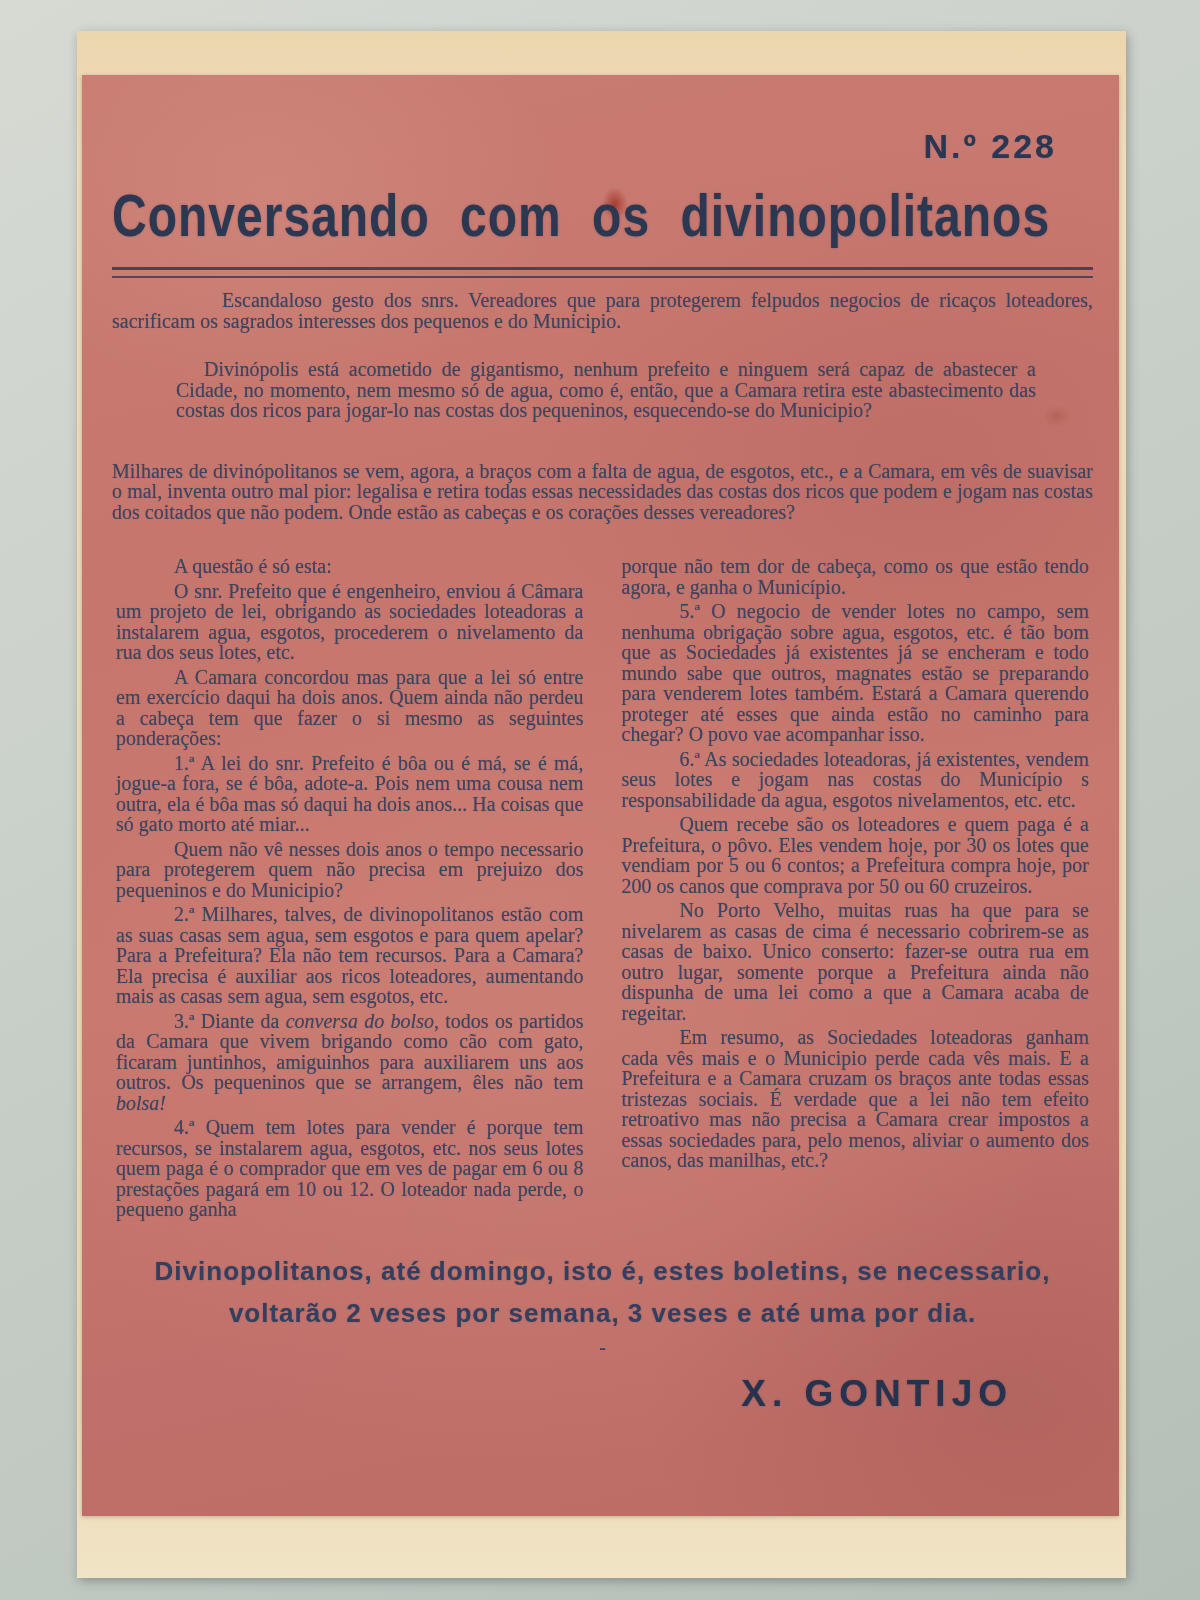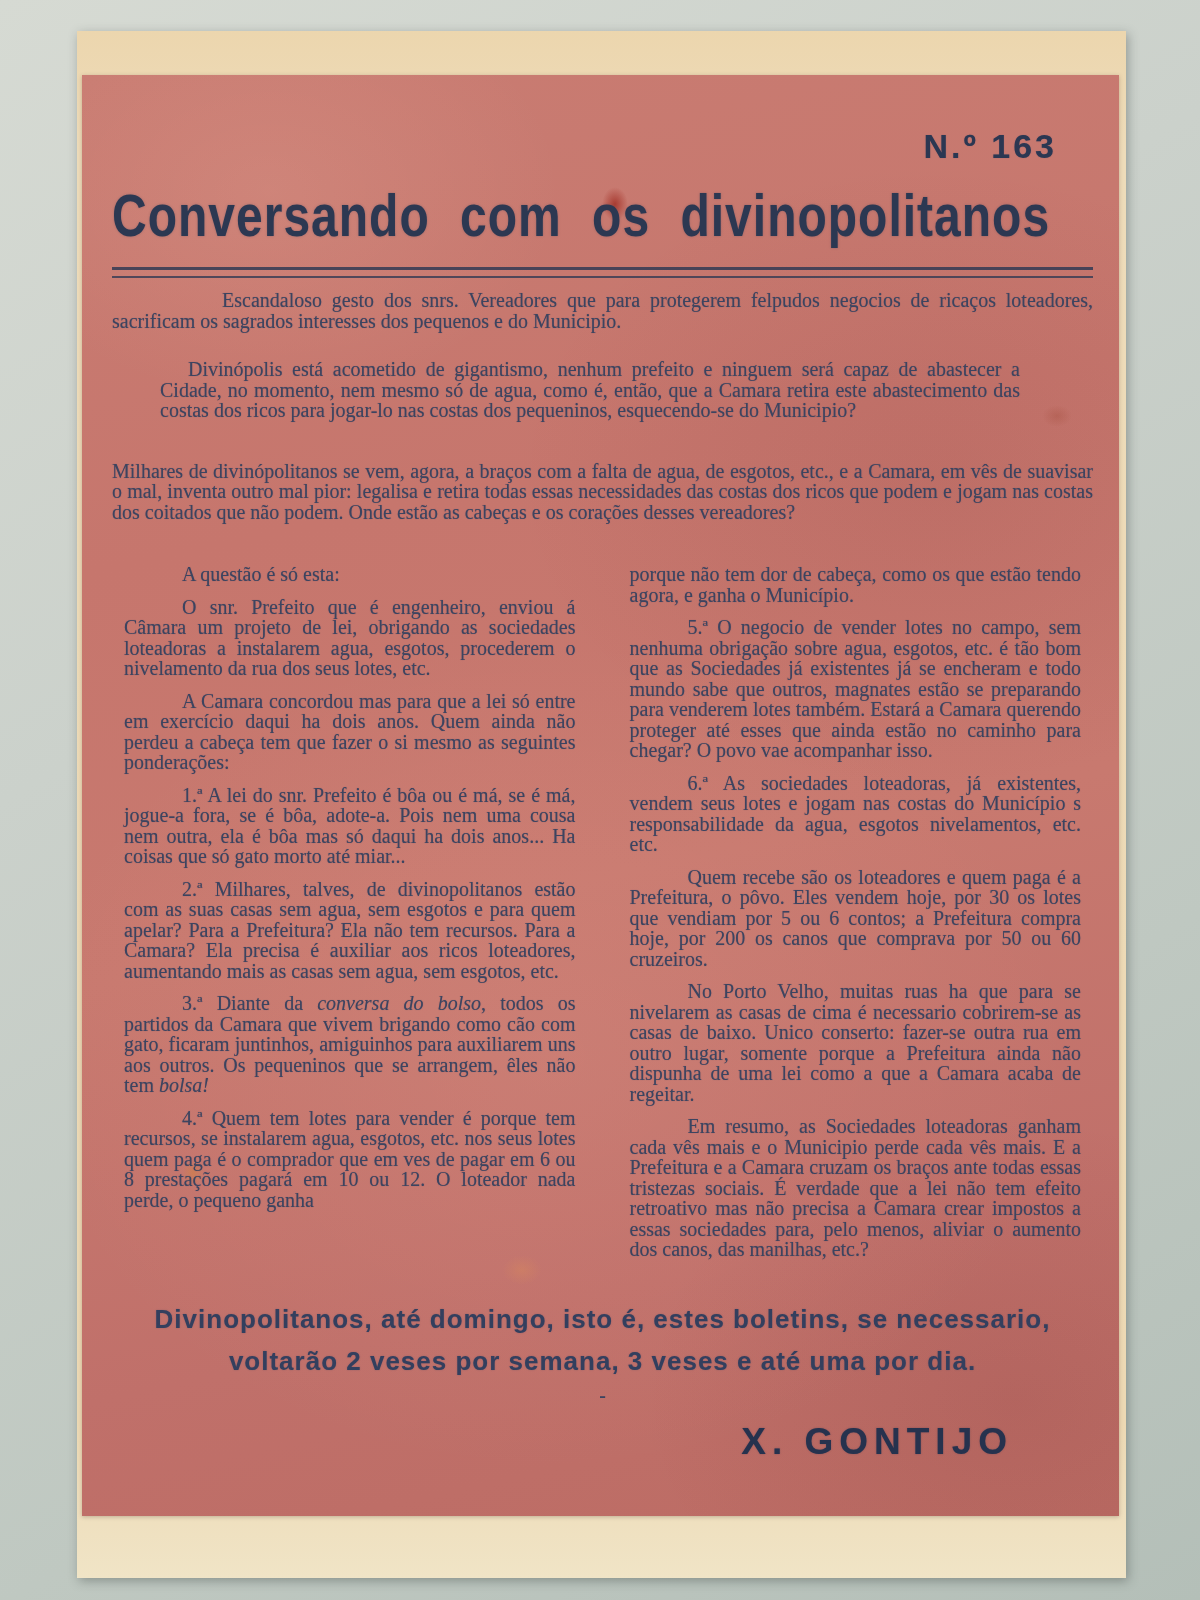--- a/index.html
+++ b/index.html
@@ -74,30 +74,30 @@
   }
 
   .body-text {
     font-size: 20px;
     line-height: 20.5px;
     text-align: justify;
     color: #3c4460;
   }
 
   .lead-p1 { margin: 12px 0 0 0; text-indent: 110px; }
-  .lead-p2 { margin: 28px 0 0 48px; text-indent: 28px; width: 860px; }
+  .lead-p2 { margin: 28px 0 0 64px; text-indent: 28px; width: 860px; }
   .lead-p3 { margin: 40px 0 0 0; text-indent: 0; }
 
   .columns {
     margin-top: 30px;
     display: flex;
     gap: 30px;
   }
   .column { flex: 1; }
-  .column p { margin: 12px; text-indent: 58px; }
+  .column p { margin: 4px; text-indent: 58px; }
   .column p.no-indent { text-indent: 0; }
 
   .announcement {
     margin-top: 26px;
     text-align: center;
     font-family: "Liberation Sans", sans-serif;
     font-weight: bold;
     font-size: 26px;
     letter-spacing: 1px;
     line-height: 42px;
@@ -148,39 +148,40 @@
   <div class="stain stain-1"></div>
 
   <div class="pink-sheet">
     <div class="stain stain-2"></div>
     <div class="stain stain-3"></div>
     <div class="stain stain-4"></div>
     <div class="stain stain-5"></div>
 
     <div class="content">
 
-      <div class="issue-number ink">N.º 163</div>
+      <div class="issue-number ink">N.º 228</div>
 
       <div class="headline">Conversando com os divinopolitanos</div>
 
       <div class="headline-rule"></div>
 
       <p class="body-text ink lead-p1">Escandaloso gesto dos snrs. Vereadores que para protegerem felpudos negocios de ricaços loteadores, sacrificam os sagrados interesses dos pequenos e do Municipio.</p>
 
       <p class="body-text ink lead-p2">Divinópolis está acometido de gigantismo, nenhum prefeito e ninguem será capaz de abastecer a Cidade, no momento, nem mesmo só de agua, como é, então, que a Camara retira este abastecimento das costas dos ricos para jogar-lo nas costas dos pequeninos, esquecendo-se do Municipio?</p>
 
       <p class="body-text ink lead-p3">Milhares de divinópolitanos se vem, agora, a braços com a falta de agua, de esgotos, etc., e a Camara, em vês de suavisar o mal, inventa outro mal pior: legalisa e retira todas essas necessidades das costas dos ricos que podem e jogam nas costas dos coitados que não podem. Onde estão as cabeças e os corações desses vereadores?</p>
 
       <div class="columns">
 
         <div class="column body-text ink">
           <p>A questão é só esta:</p>
           <p>O snr. Prefeito que é engenheiro, enviou á Câmara um projeto de lei, obrigando as sociedades loteadoras a instalarem agua, esgotos, procederem o nivelamento da rua dos seus lotes, etc.</p>
           <p>A Camara concordou mas para que a lei só entre em exercício daqui ha dois anos. Quem ainda não perdeu a cabeça tem que fazer o si mesmo as seguintes ponderações:</p>
           <p>1.ª A lei do snr. Prefeito é bôa ou é má, se é má, jogue-a fora, se é bôa, adote-a. Pois nem uma cousa nem outra, ela é bôa mas só daqui ha dois anos... Ha coisas que só gato morto até miar...</p>
+          <p>Quem não vê nesses dois anos o tempo necessario para protegerem quem não precisa em prejuizo dos pequeninos e do Municipio?</p>
           <p>2.ª Milhares, talves, de divinopolitanos estão com as suas casas sem agua, sem esgotos e para quem apelar? Para a Prefeitura? Ela não tem recursos. Para a Camara? Ela precisa é auxiliar aos ricos loteadores, aumentando mais as casas sem agua, sem esgotos, etc.</p>
           <p><span>3.ª Diante da </span><i>conversa do bolso</i><span>, todos os partidos da Camara que vivem brigando como cão com gato, ficaram juntinhos, amiguinhos para auxiliarem uns aos outros. Os pequeninos que se arrangem, êles não tem </span><i>bolsa!</i></p>
           <p>4.ª Quem tem lotes para vender é porque tem recursos, se instalarem agua, esgotos, etc. nos seus lotes quem paga é o comprador que em ves de pagar em 6 ou 8 prestações pagará em 10 ou 12. O loteador nada perde, o pequeno ganha</p>
         </div>
 
         <div class="column body-text ink">
           <p class="no-indent">porque não tem dor de cabeça, como os que estão tendo agora, e ganha o Município.</p>
           <p>5.ª O negocio de vender lotes no campo, sem nenhuma obrigação sobre agua, esgotos, etc. é tão bom que as Sociedades já existentes já se encheram e todo mundo sabe que outros, magnates estão se preparando para venderem lotes também. Estará a Camara querendo proteger até esses que ainda estão no caminho para chegar? O povo vae acompanhar isso.</p>
           <p>6.ª As sociedades loteadoras, já existentes, vendem seus lotes e jogam nas costas do Município s responsabilidade da agua, esgotos nivelamentos, etc. etc.</p>
           <p>Quem recebe são os loteadores e quem paga é a Prefeitura, o pôvo. Eles vendem hoje, por 30 os lotes que vendiam por 5 ou 6 contos; a Prefeitura compra hoje, por 200 os canos que comprava por 50 ou 60 cruzeiros.</p>

